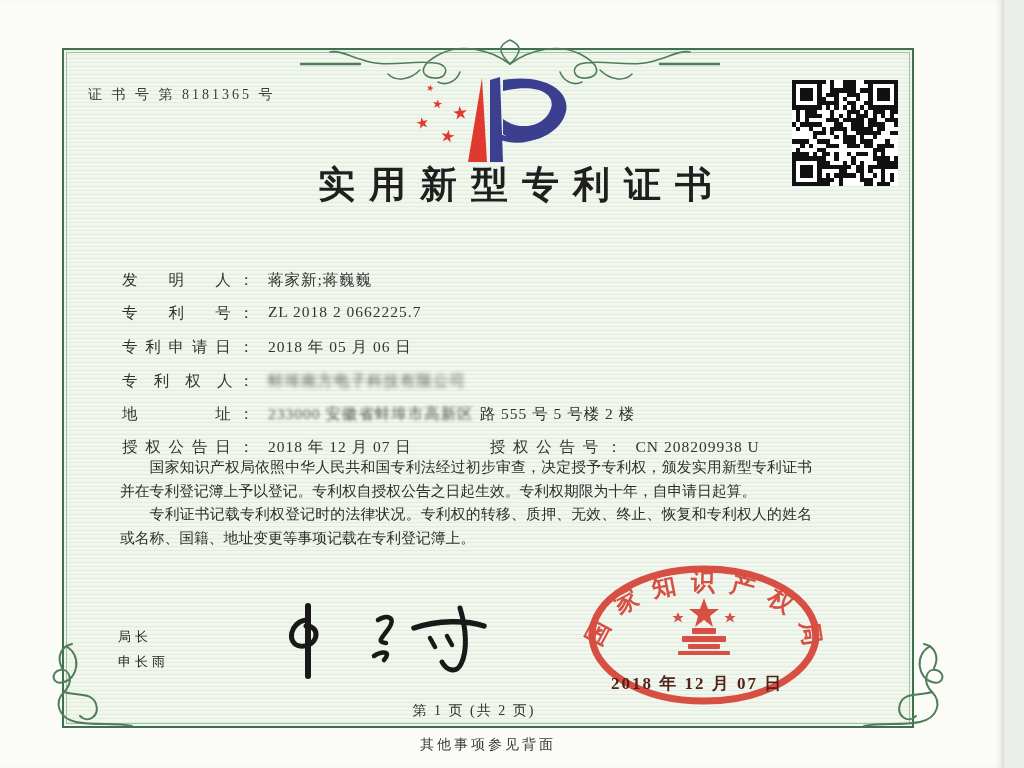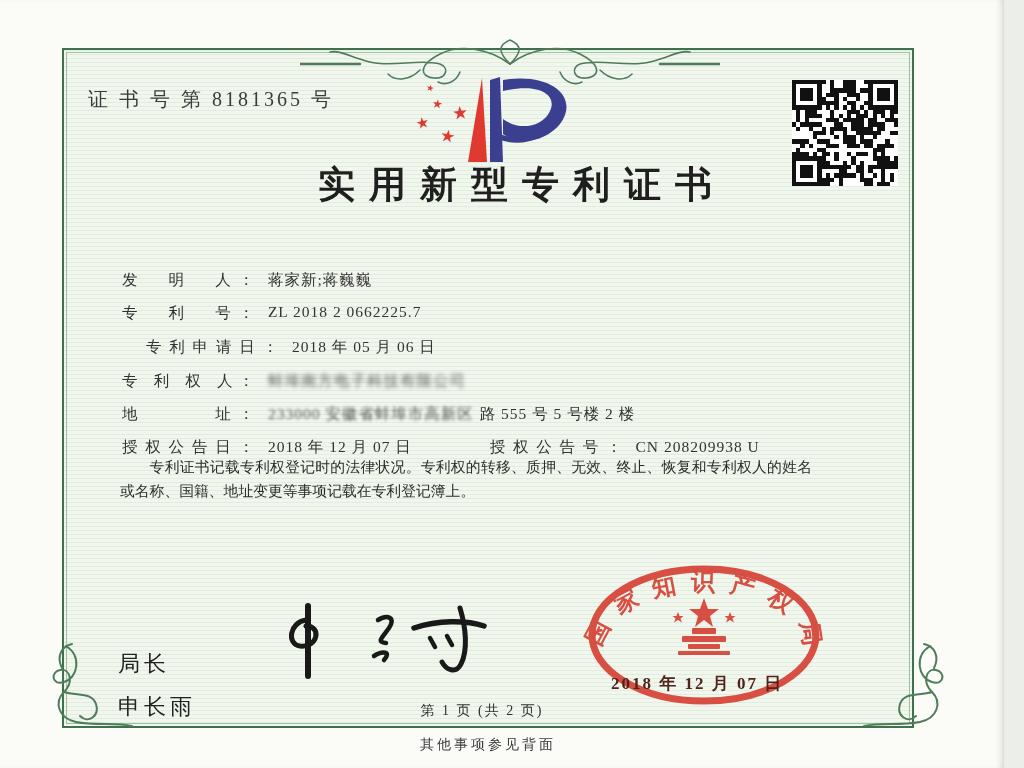--- a/index.html
+++ b/index.html
@@ -20,48 +20,48 @@
     background:
       repeating-linear-gradient(180deg, rgba(140,175,145,.16) 0px, rgba(140,175,145,.16) 1px, transparent 1px, transparent 4px),
       #f2f7ee;
     box-sizing:border-box;
   }
   .frame::before{
     content:"";position:absolute;left:2px;top:2px;right:2px;bottom:2px;
     border:1px solid #9cc4a3;pointer-events:none;
   }
   .abs{position:absolute;}
-  .cert-no{left:88px;top:86px;font-size:20px;letter-spacing:3px;color:#3b3b3b;}
+  .cert-no{left:88px;top:86px;font-size:14px;letter-spacing:3px;color:#3b3b3b;}
   .title{
     left:62px;top:160px;width:920px;text-align:center;
     font-size:37px;font-weight:bold;letter-spacing:14px;color:#1f1f1f;
   }
   .field-row{left:122px;font-size:15.5px;color:#333;white-space:nowrap;}
   .flabel{
     display:inline-block;width:132px;text-align:justify;text-align-last:justify;
     -moz-text-align-last:justify;font-weight:500;vertical-align:top;
   }
   .fvalue{margin-left:10px;letter-spacing:1px;}
   .blurred{filter:blur(2.2px);opacity:.8;}
   .blurred-soft{filter:blur(1.6px);opacity:.85;}
   .grant-no{margin-left:74px;}
   .body-text{
     left:120px;top:456px;width:692px;
     font-size:14.8px;line-height:1.6;text-align:justify;color:#2c2c2c;
   }
   .body-text p{margin:0;text-indent:2em;}
-  .signer{left:118px;top:624px;font-size:22px;line-height:1.95;color:#222;letter-spacing:4px;margin-top:19px;}
+  .signer{left:118px;top:624px;font-size:13px;line-height:1.95;color:#222;letter-spacing:4px;}
   .sig-svg{left:262px;top:596px;}
   .seal{left:586px;top:564px;width:236px;height:142px;}
   .seal svg{overflow:visible;}
   .seal-date{
     left:592px;top:672px;width:210px;text-align:center;
     font-size:17px;font-weight:bold;letter-spacing:2px;color:#50231b;z-index:5;
   }
-  .page-ind{left:56px;top:702px;width:852px;text-align:center;font-size:14px;letter-spacing:2px;color:#2f2f2f;}
+  .page-ind{left:48px;top:702px;width:852px;text-align:center;font-size:14px;letter-spacing:2px;color:#2f2f2f;}
   .back-note{left:62px;top:736px;width:852px;text-align:center;font-size:14px;letter-spacing:3px;color:#3a3a3a;}
   .logo{left:402px;top:72px;width:180px;height:96px;}
   .logo-star{position:absolute;color:#e03a30;line-height:1;}
   .qr{left:792px;top:80px;width:106px;height:106px;background:#fff;}
   .flourish{color:#5d8c66;}
   .green-stroke{stroke:#4f7d5a;fill:none;stroke-linecap:round;}
 </style>
 </head>
 <body>
 
@@ -467,41 +467,42 @@
   <div class="abs title">实用新型专利证书</div>
 
   <div class="abs field-row" style="top:270px;">
     <span class="flabel">发　明　人：</span>
     <span class="fvalue">蒋家新;蒋巍巍</span>
   </div>
   <div class="abs field-row" style="top:303px;">
     <span class="flabel">专　利　号：</span>
     <span class="fvalue">ZL 2018 2 0662225.7</span>
   </div>
-  <div class="abs field-row" style="top:337px;margin-left:24px;">
+  <div class="abs field-row" style="top:337px;">
     <span class="flabel">专利申请日：</span>
     <span class="fvalue">2018 年 05 月 06 日</span>
   </div>
   <div class="abs field-row" style="top:371px;">
     <span class="flabel">专 利 权 人：</span>
     <span class="fvalue blurred">蚌埠南方电子科技有限公司</span>
   </div>
   <div class="abs field-row" style="top:404px;">
     <span class="flabel">地　　　址：</span>
     <span class="fvalue blurred-soft">233000 安徽省蚌埠市高新区</span>
     <span class="fvalue" style="margin-left:2px;margin-top:28px;">路 555 号 5 号楼 2 楼</span>
   </div>
   <div class="abs field-row" style="top:437px;">
     <span class="flabel">授权公告日：</span>
     <span class="fvalue">2018 年 12 月 07 日</span>
     <span class="flabel grant-no">授权公告号：</span>
     <span class="fvalue">CN 208209938 U</span>
   </div>
 
   <div class="abs body-text">
+    <p>国家知识产权局依照中华人民共和国专利法经过初步审查，决定授予专利权，颁发实用新型专利证书并在专利登记簿上予以登记。专利权自授权公告之日起生效。专利权期限为十年，自申请日起算。</p>
     <p>专利证书记载专利权登记时的法律状况。专利权的转移、质押、无效、终止、恢复和专利权人的姓名或名称、国籍、地址变更等事项记载在专利登记簿上。</p>
   </div>
 
   <div class="abs signer">
     <div>局长</div>
     <div>申长雨</div>
   </div>
 
   <svg class="abs sig-svg" width="250" height="90" viewBox="0 0 250 90">
     <g fill="none" stroke="#191919" stroke-linecap="round" stroke-linejoin="round">

